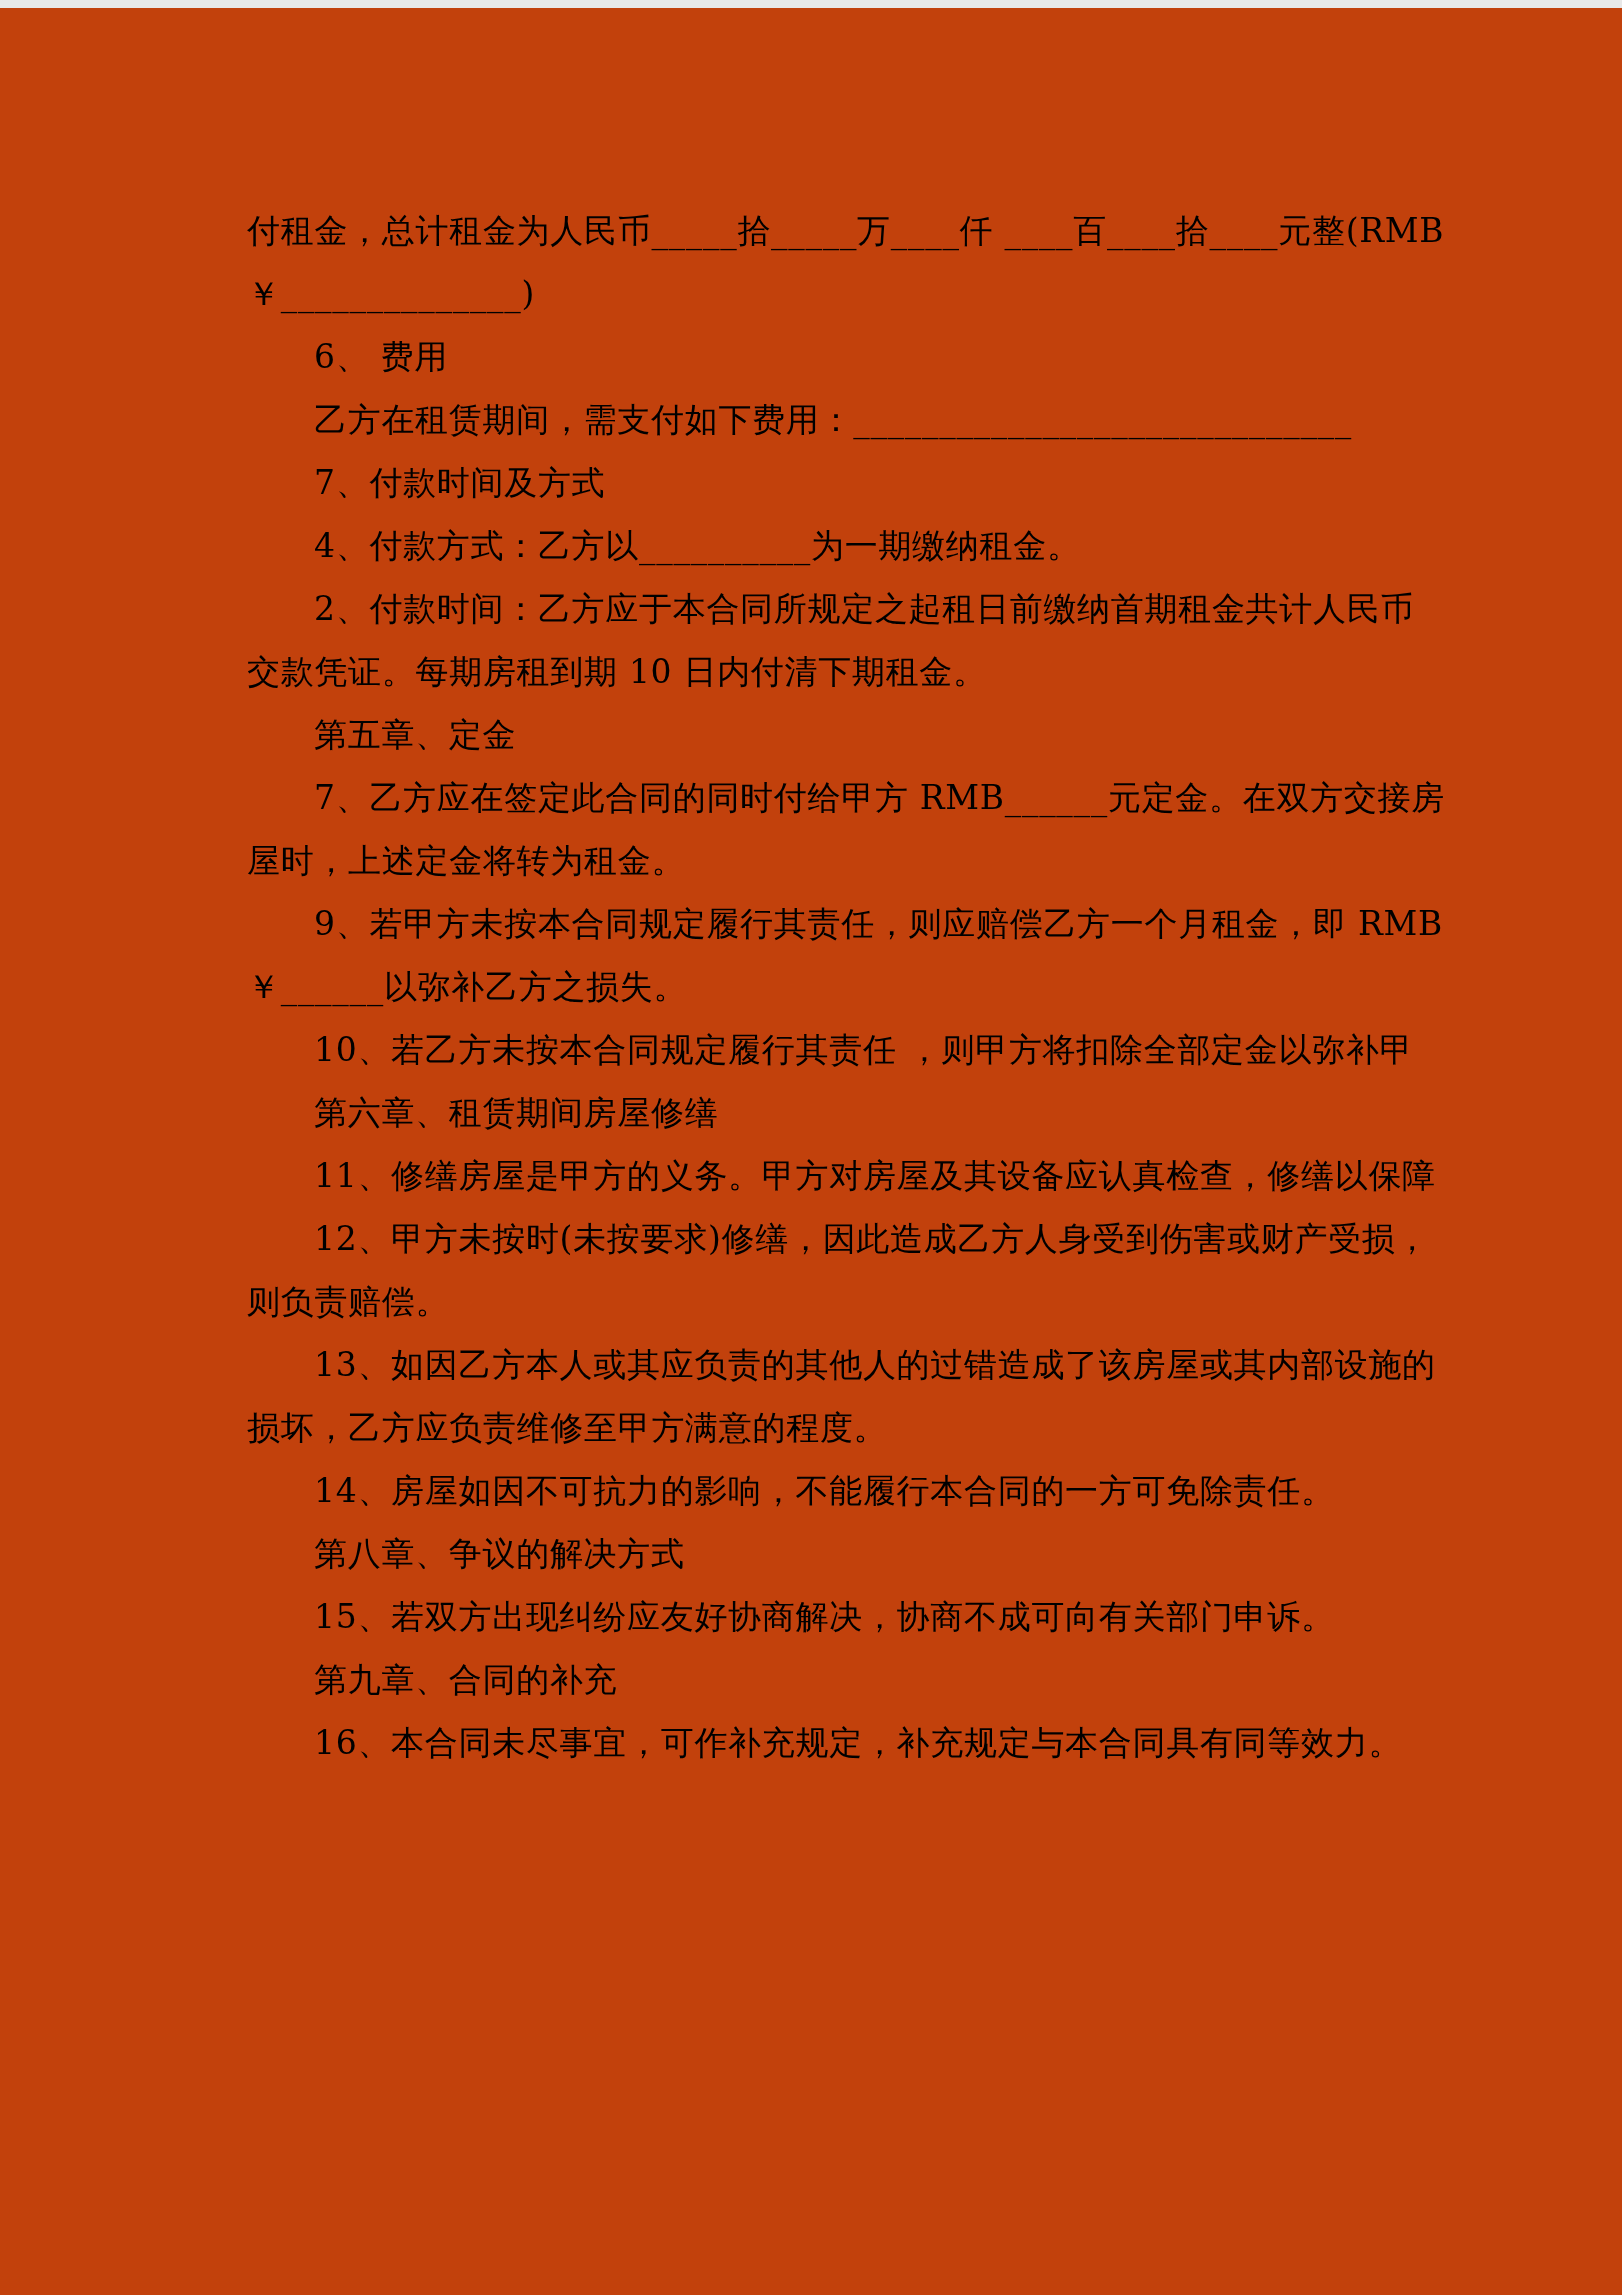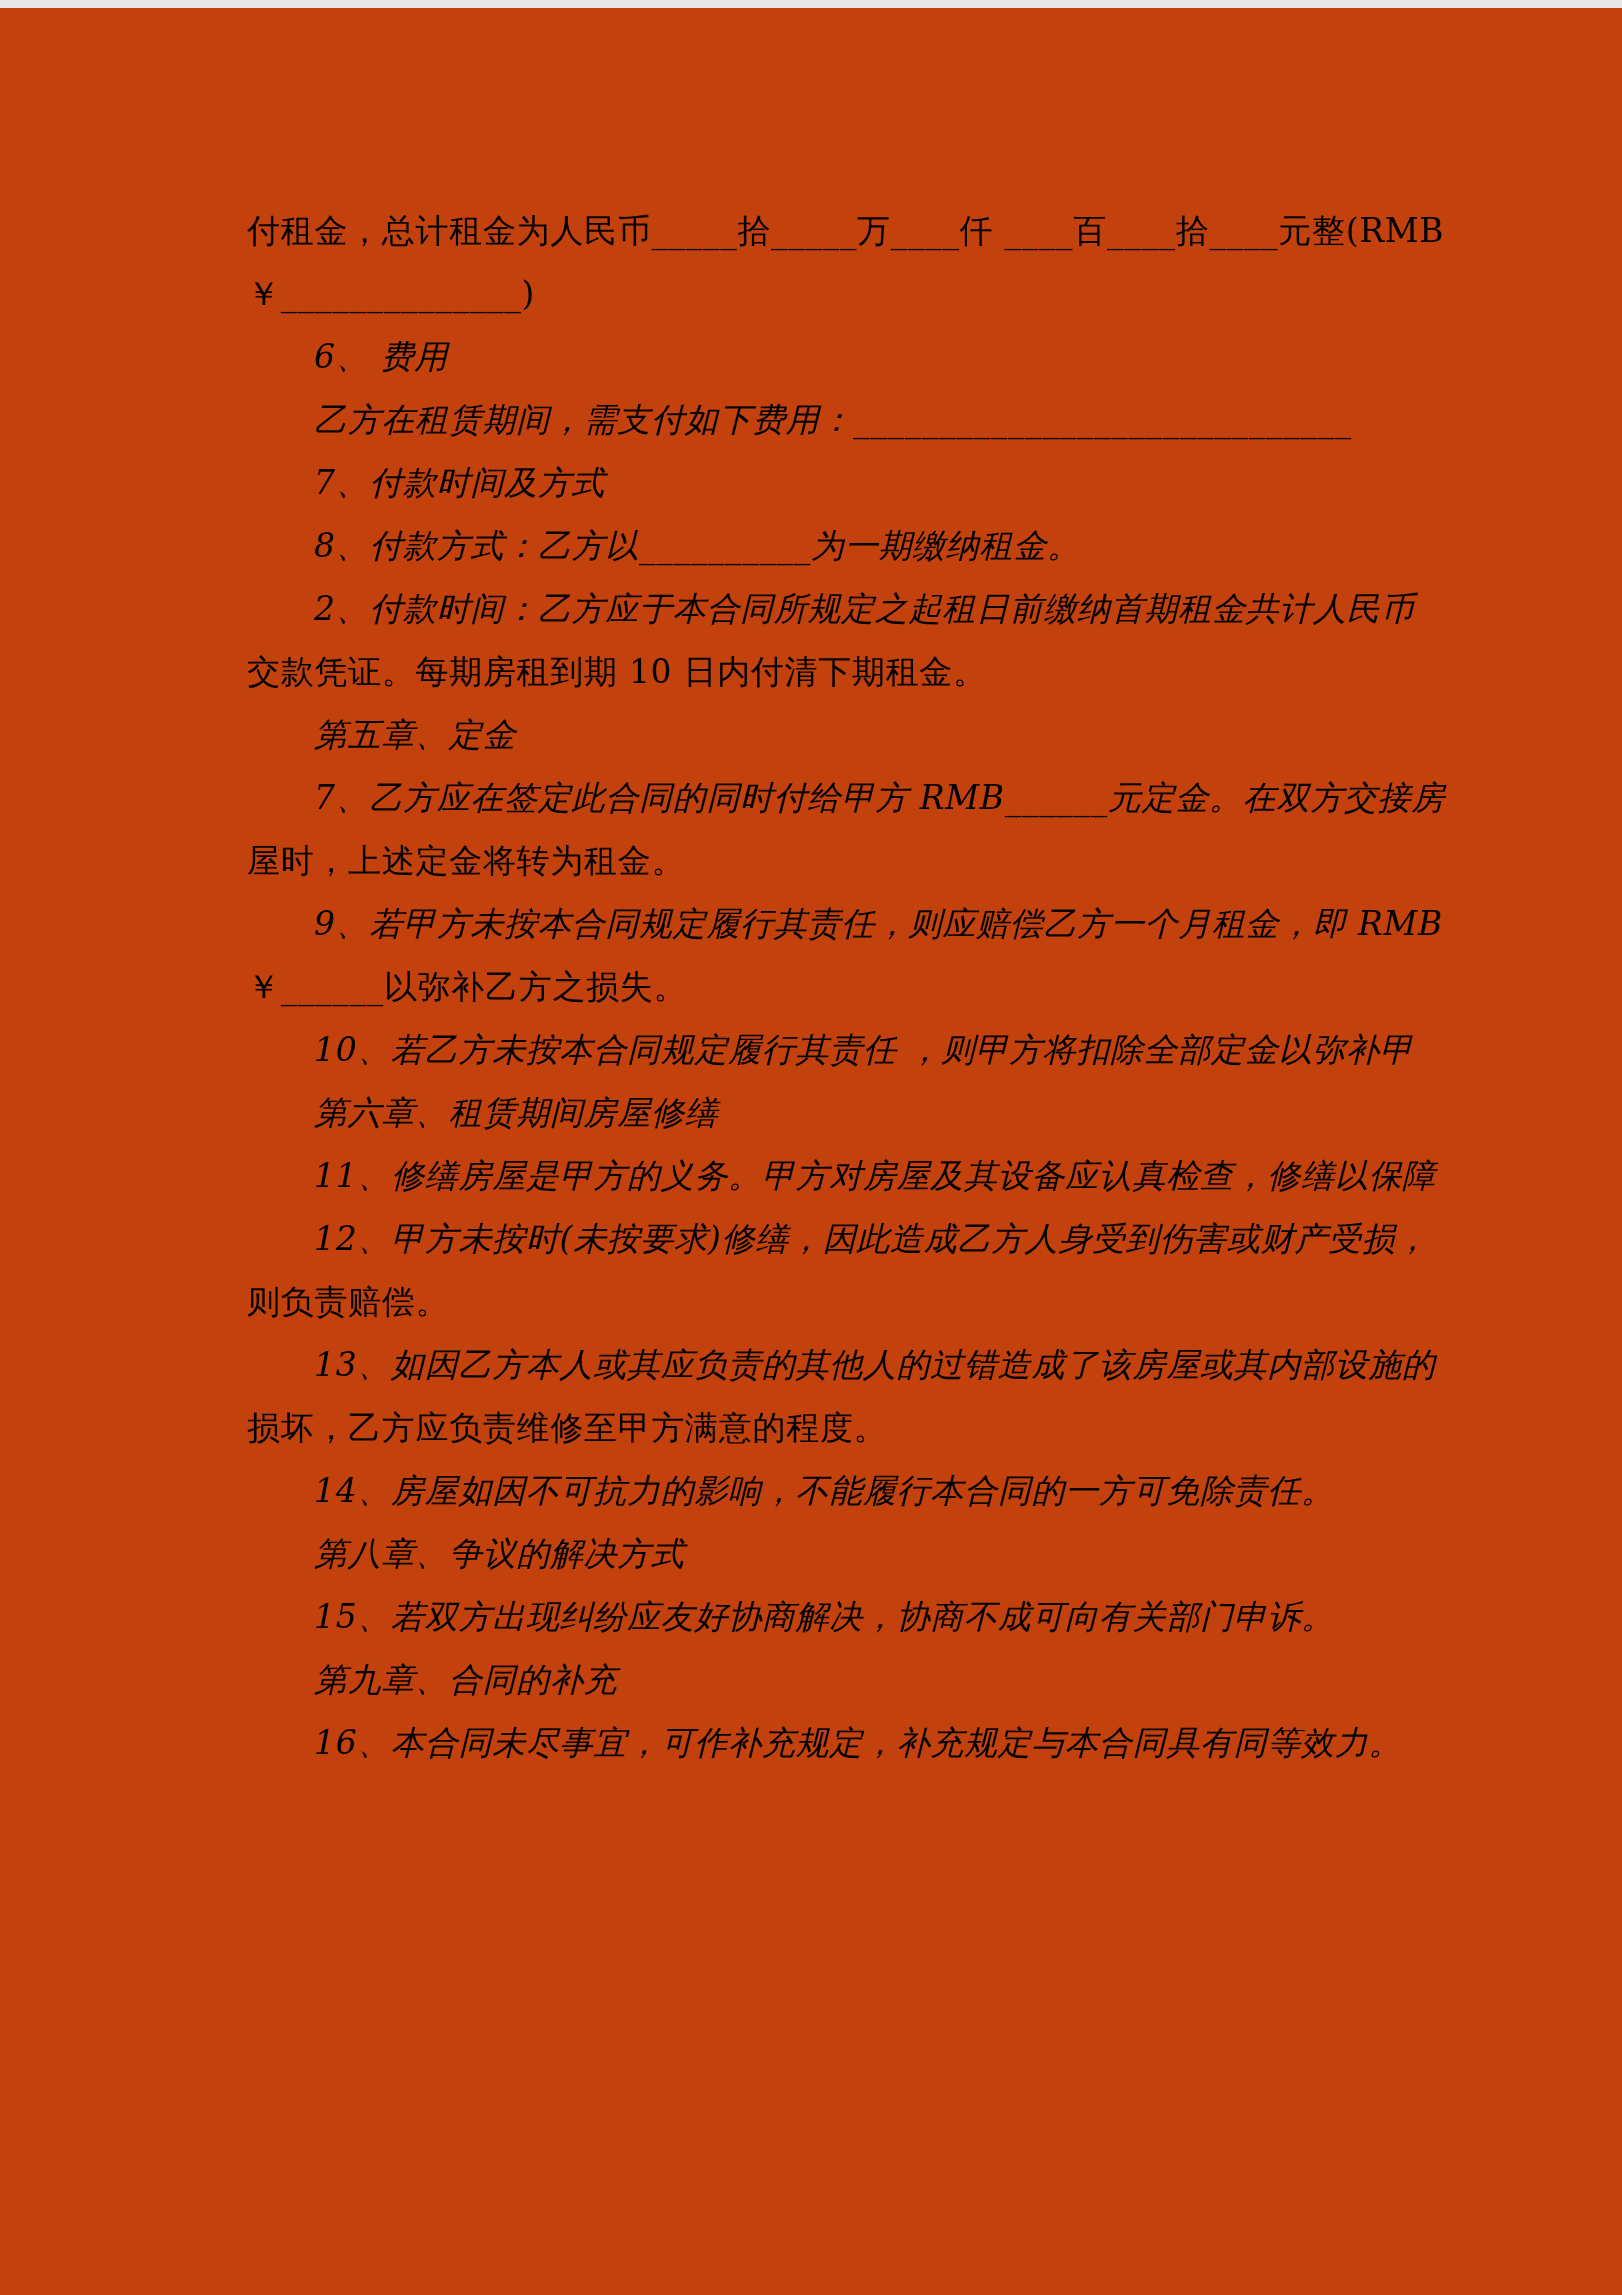--- a/index.html
+++ b/index.html
@@ -25,34 +25,33 @@
   .line {
     font-size: 33px;
     line-height: 63px;
     height: 63px;
     color: #000000;
     white-space: pre;
     letter-spacing: 0.7px;
   }
   .line.indent {
     text-indent: 67px;
-    font-style: italic;
   }
 </style>
 </head>
 <body>
 
 <div class="page">
   <div class="content" id="contract-lines">
       <div class="line">付租金，总计租金为人民币_____拾_____万____仟 ____百____拾____元整(RMB</div>
       <div class="line">￥______________)</div>
       <div class="line indent">6、 费用</div>
       <div class="line indent">乙方在租赁期间，需支付如下费用：_____________________________</div>
       <div class="line indent">7、付款时间及方式</div>
-      <div class="line indent">8、付款方式：乙方以__________为一期缴纳租金。</div>
+      <div class="line indent">4、付款方式：乙方以__________为一期缴纳租金。</div>
       <div class="line indent">2、付款时间：乙方应于本合同所规定之起租日前缴纳首期租金共计人民币</div>
       <div class="line">交款凭证。每期房租到期 10 日内付清下期租金。</div>
       <div class="line indent">第五章、定金</div>
       <div class="line indent">7、乙方应在签定此合同的同时付给甲方 RMB______元定金。在双方交接房</div>
       <div class="line">屋时，上述定金将转为租金。</div>
       <div class="line indent">9、若甲方未按本合同规定履行其责任，则应赔偿乙方一个月租金，即 RMB</div>
       <div class="line">￥______以弥补乙方之损失。</div>
       <div class="line indent">10、若乙方未按本合同规定履行其责任 ，则甲方将扣除全部定金以弥补甲</div>
       <div class="line indent">第六章、租赁期间房屋修缮</div>
       <div class="line indent">11、修缮房屋是甲方的义务。甲方对房屋及其设备应认真检查，修缮以保障</div>

